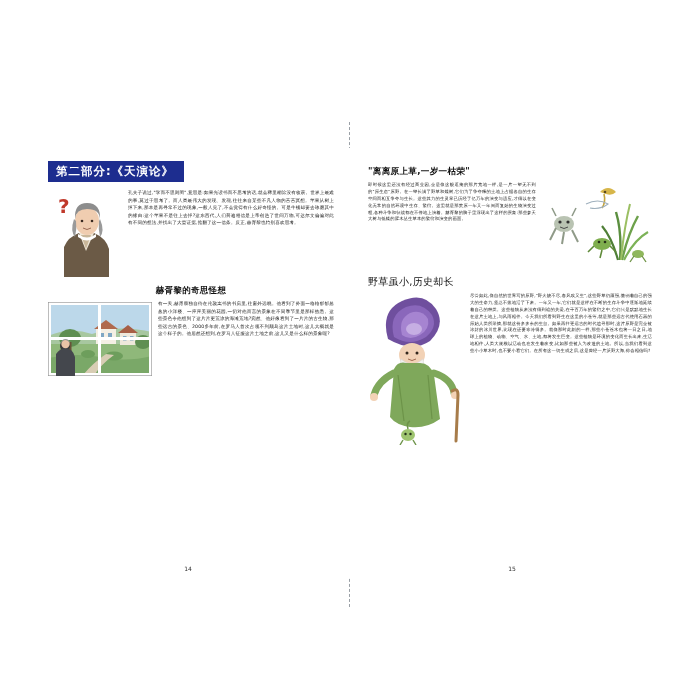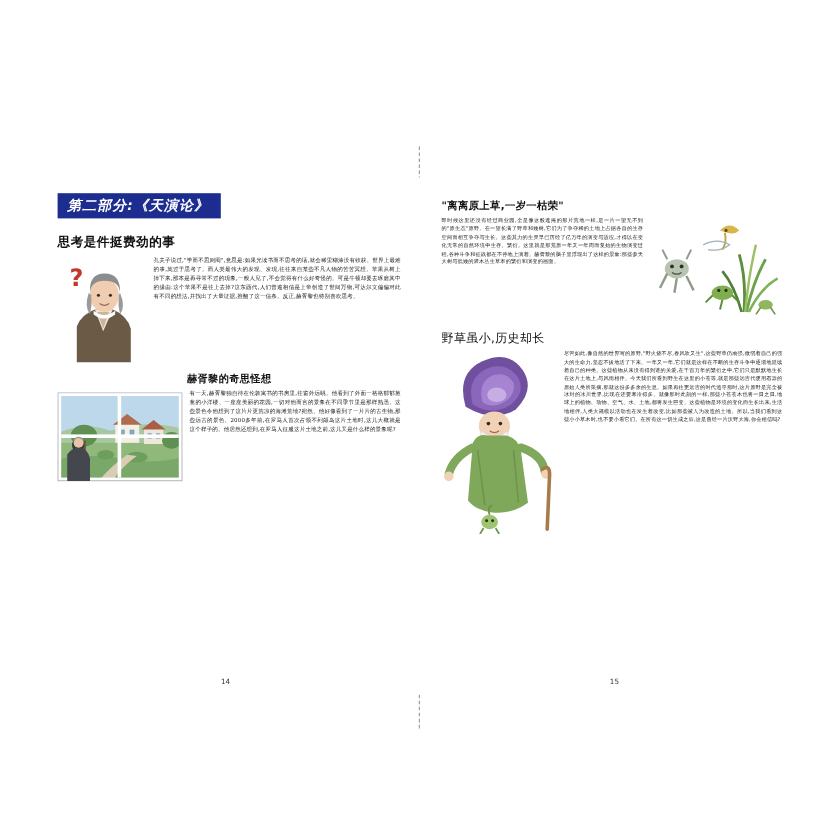--- a/index.html
+++ b/index.html
@@ -68,21 +68,20 @@
   .part-banner {
     display: inline-block;
     background: #1d2d8f;
     color: #ffffff;
     font-size: 11.5px;
     font-weight: bold;
     letter-spacing: 1px;
     padding: 4px 10px 4px 8px;
     margin: 0 0 7px 0;
     line-height: 1.15;
-    font-style: italic;
   }
   .chapter-line {
     color: #17228a;
     font-size: 11.5px;
     font-weight: bold;
     letter-spacing: 0.5px;
     margin: 0 0 4px 0;
     border-bottom: 1.5px solid #17228a;
     padding-bottom: 3px;
     width: 100%;
@@ -185,21 +184,20 @@
   <div class="gutter"></div>
   <div class="gutter-knot"></div>
 
   <div class="spread">
 
     <div class="page-half page-left">
 
       <div class="part-banner">第二部分:《天演论》</div>
 
 
-      <div class="section-title">思考是件挺费劲的事</div>
 
       <div class="row">
         <div class="figure-hume">
           <svg width="74" height="86" viewBox="0 0 74 86">
 
             <g>
               <text x="10" y="22" font-size="20" font-weight="bold" fill="#c0392b" font-family="DejaVu Sans, sans-serif">?</text>
             </g>
 
             <path d="M16 86 L16 56 Q20 46 31 42 L46 42 Q58 47 61 58 L61 86 Z" fill="#6b5a46"></path>

